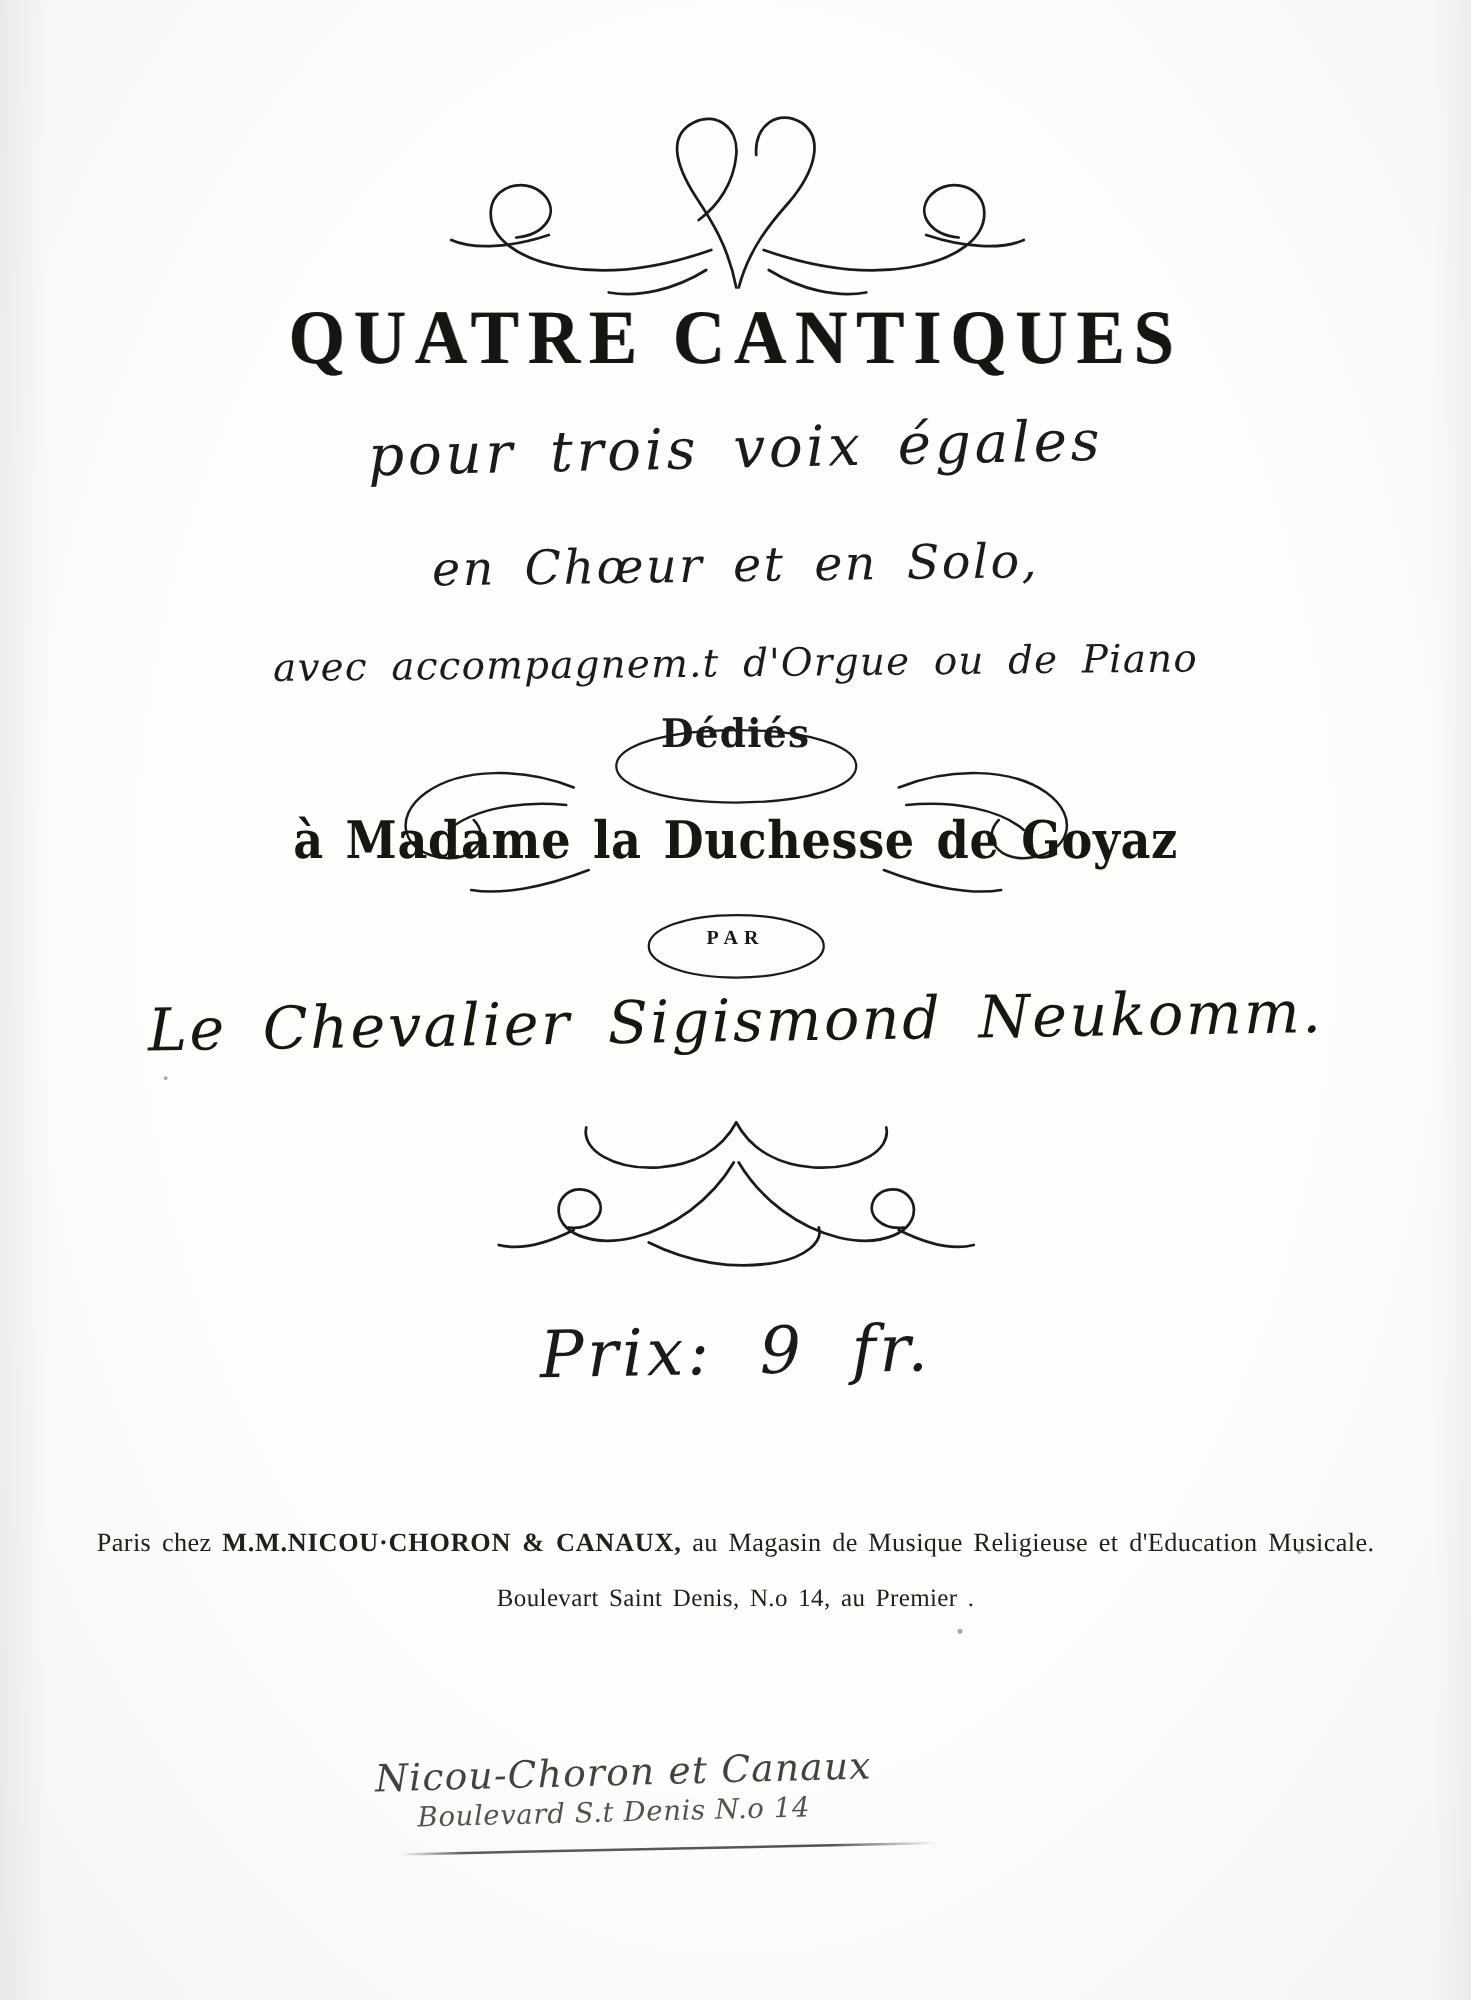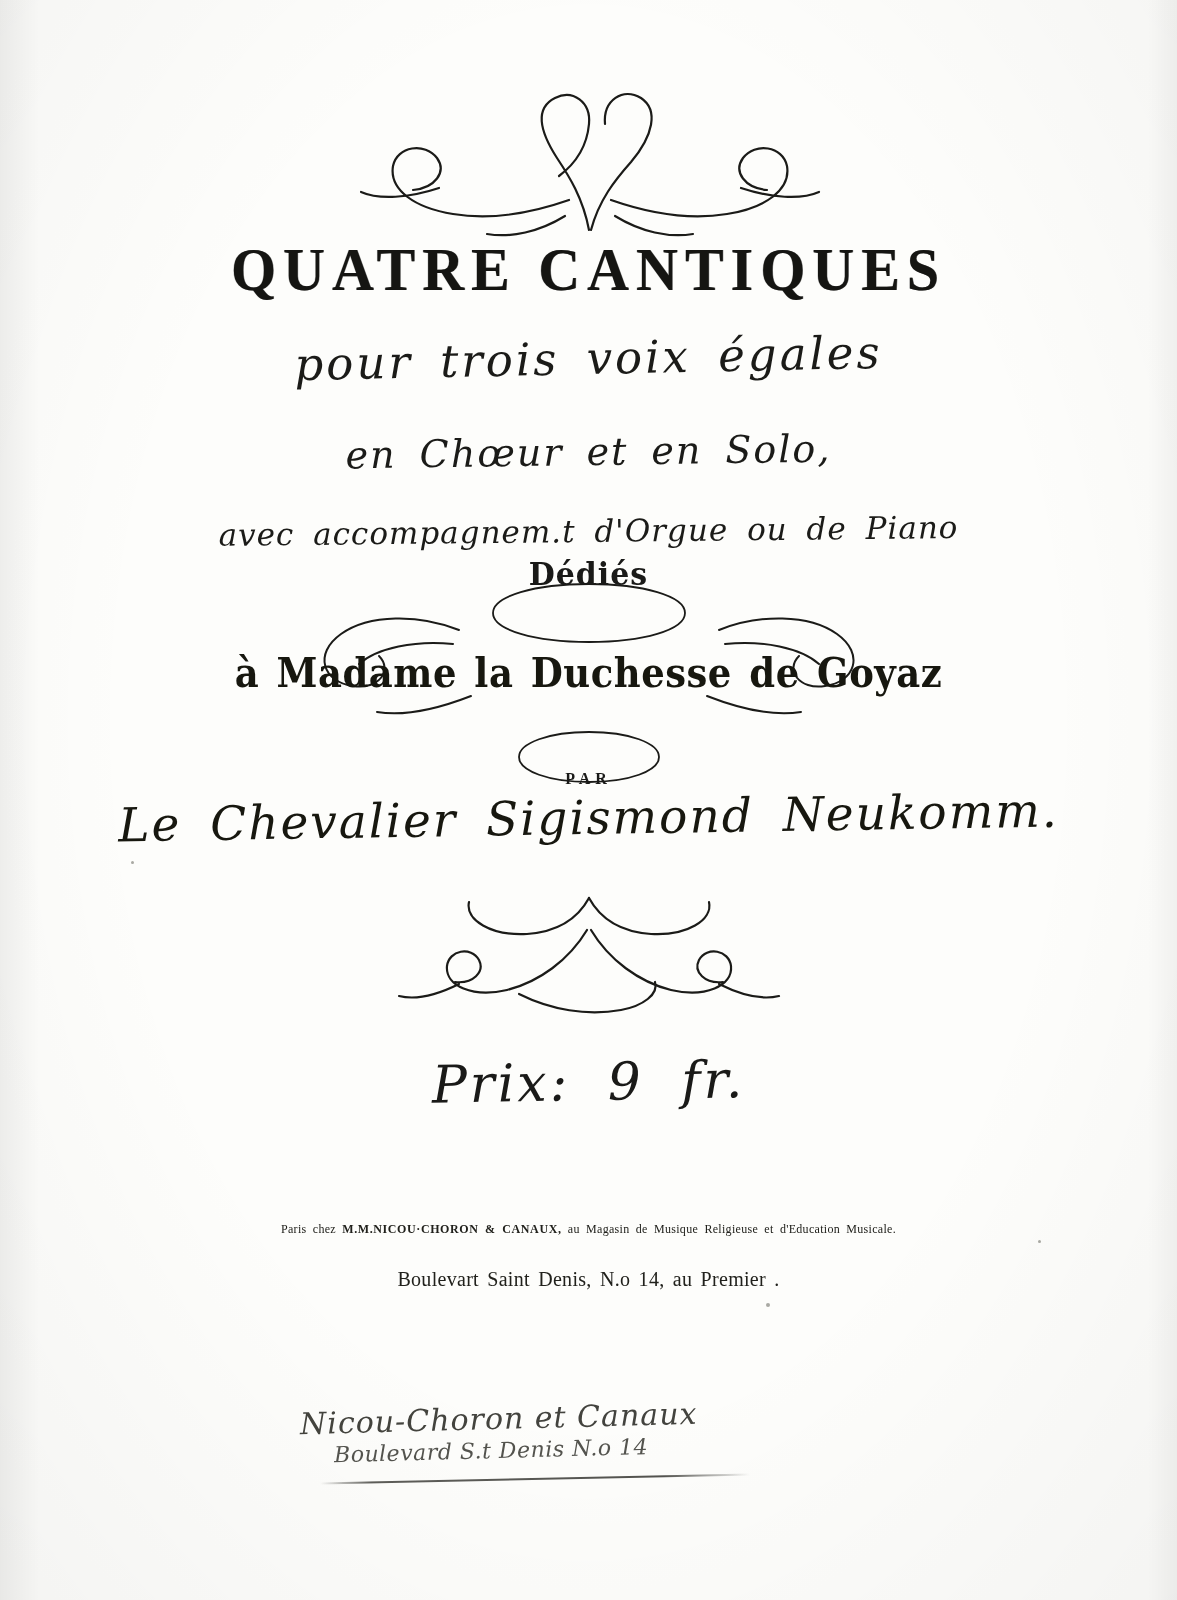--- a/index.html
+++ b/index.html
@@ -87,21 +87,21 @@
   .sub3 {
     top: 513px;
     font-size: 31px;
     letter-spacing: 1px;
     transform: rotate(-0.6deg);
     word-spacing: 8px;
   }
 
   
   .dedies-wrap {
-    top: 556px;
+    top: 570px;
     height: 60px;
     text-align: center;
   }
   .dedies {
     position: relative;
     display: inline-block;
     font-family: "DejaVu Serif", serif;
     font-weight: 700;
     font-size: 30px;
     letter-spacing: 1px;
@@ -128,21 +128,20 @@
 
   .flourish-mid {
     top: 600px;
     height: 140px;
   }
 
   
   .par-wrap {
     top: 742px;
     height: 44px;
-    margin-top: 28px;
   }
   .par {
     font-family: "Liberation Serif", serif;
     font-weight: 700;
     font-size: 16px;
     letter-spacing: 5px;
   }
   .flourish-par {
     position: absolute;
     top: 726px;
@@ -175,21 +174,21 @@
     font-size: 52px;
     letter-spacing: 3px;
     word-spacing: 18px;
     transform: rotate(-1deg);
   }
 
   
   .imprint1 {
     top: 1222px;
     font-family: "Liberation Serif", serif;
-    font-size: 12px;
+    font-size: 21px;
     letter-spacing: 0.3px;
     color: #21211c;
     word-spacing: 3px;
   }
   .imprint1 .bold {
     font-weight: 700;
     letter-spacing: 0.6px;
   }
   .imprint2 {
     top: 1268px;

